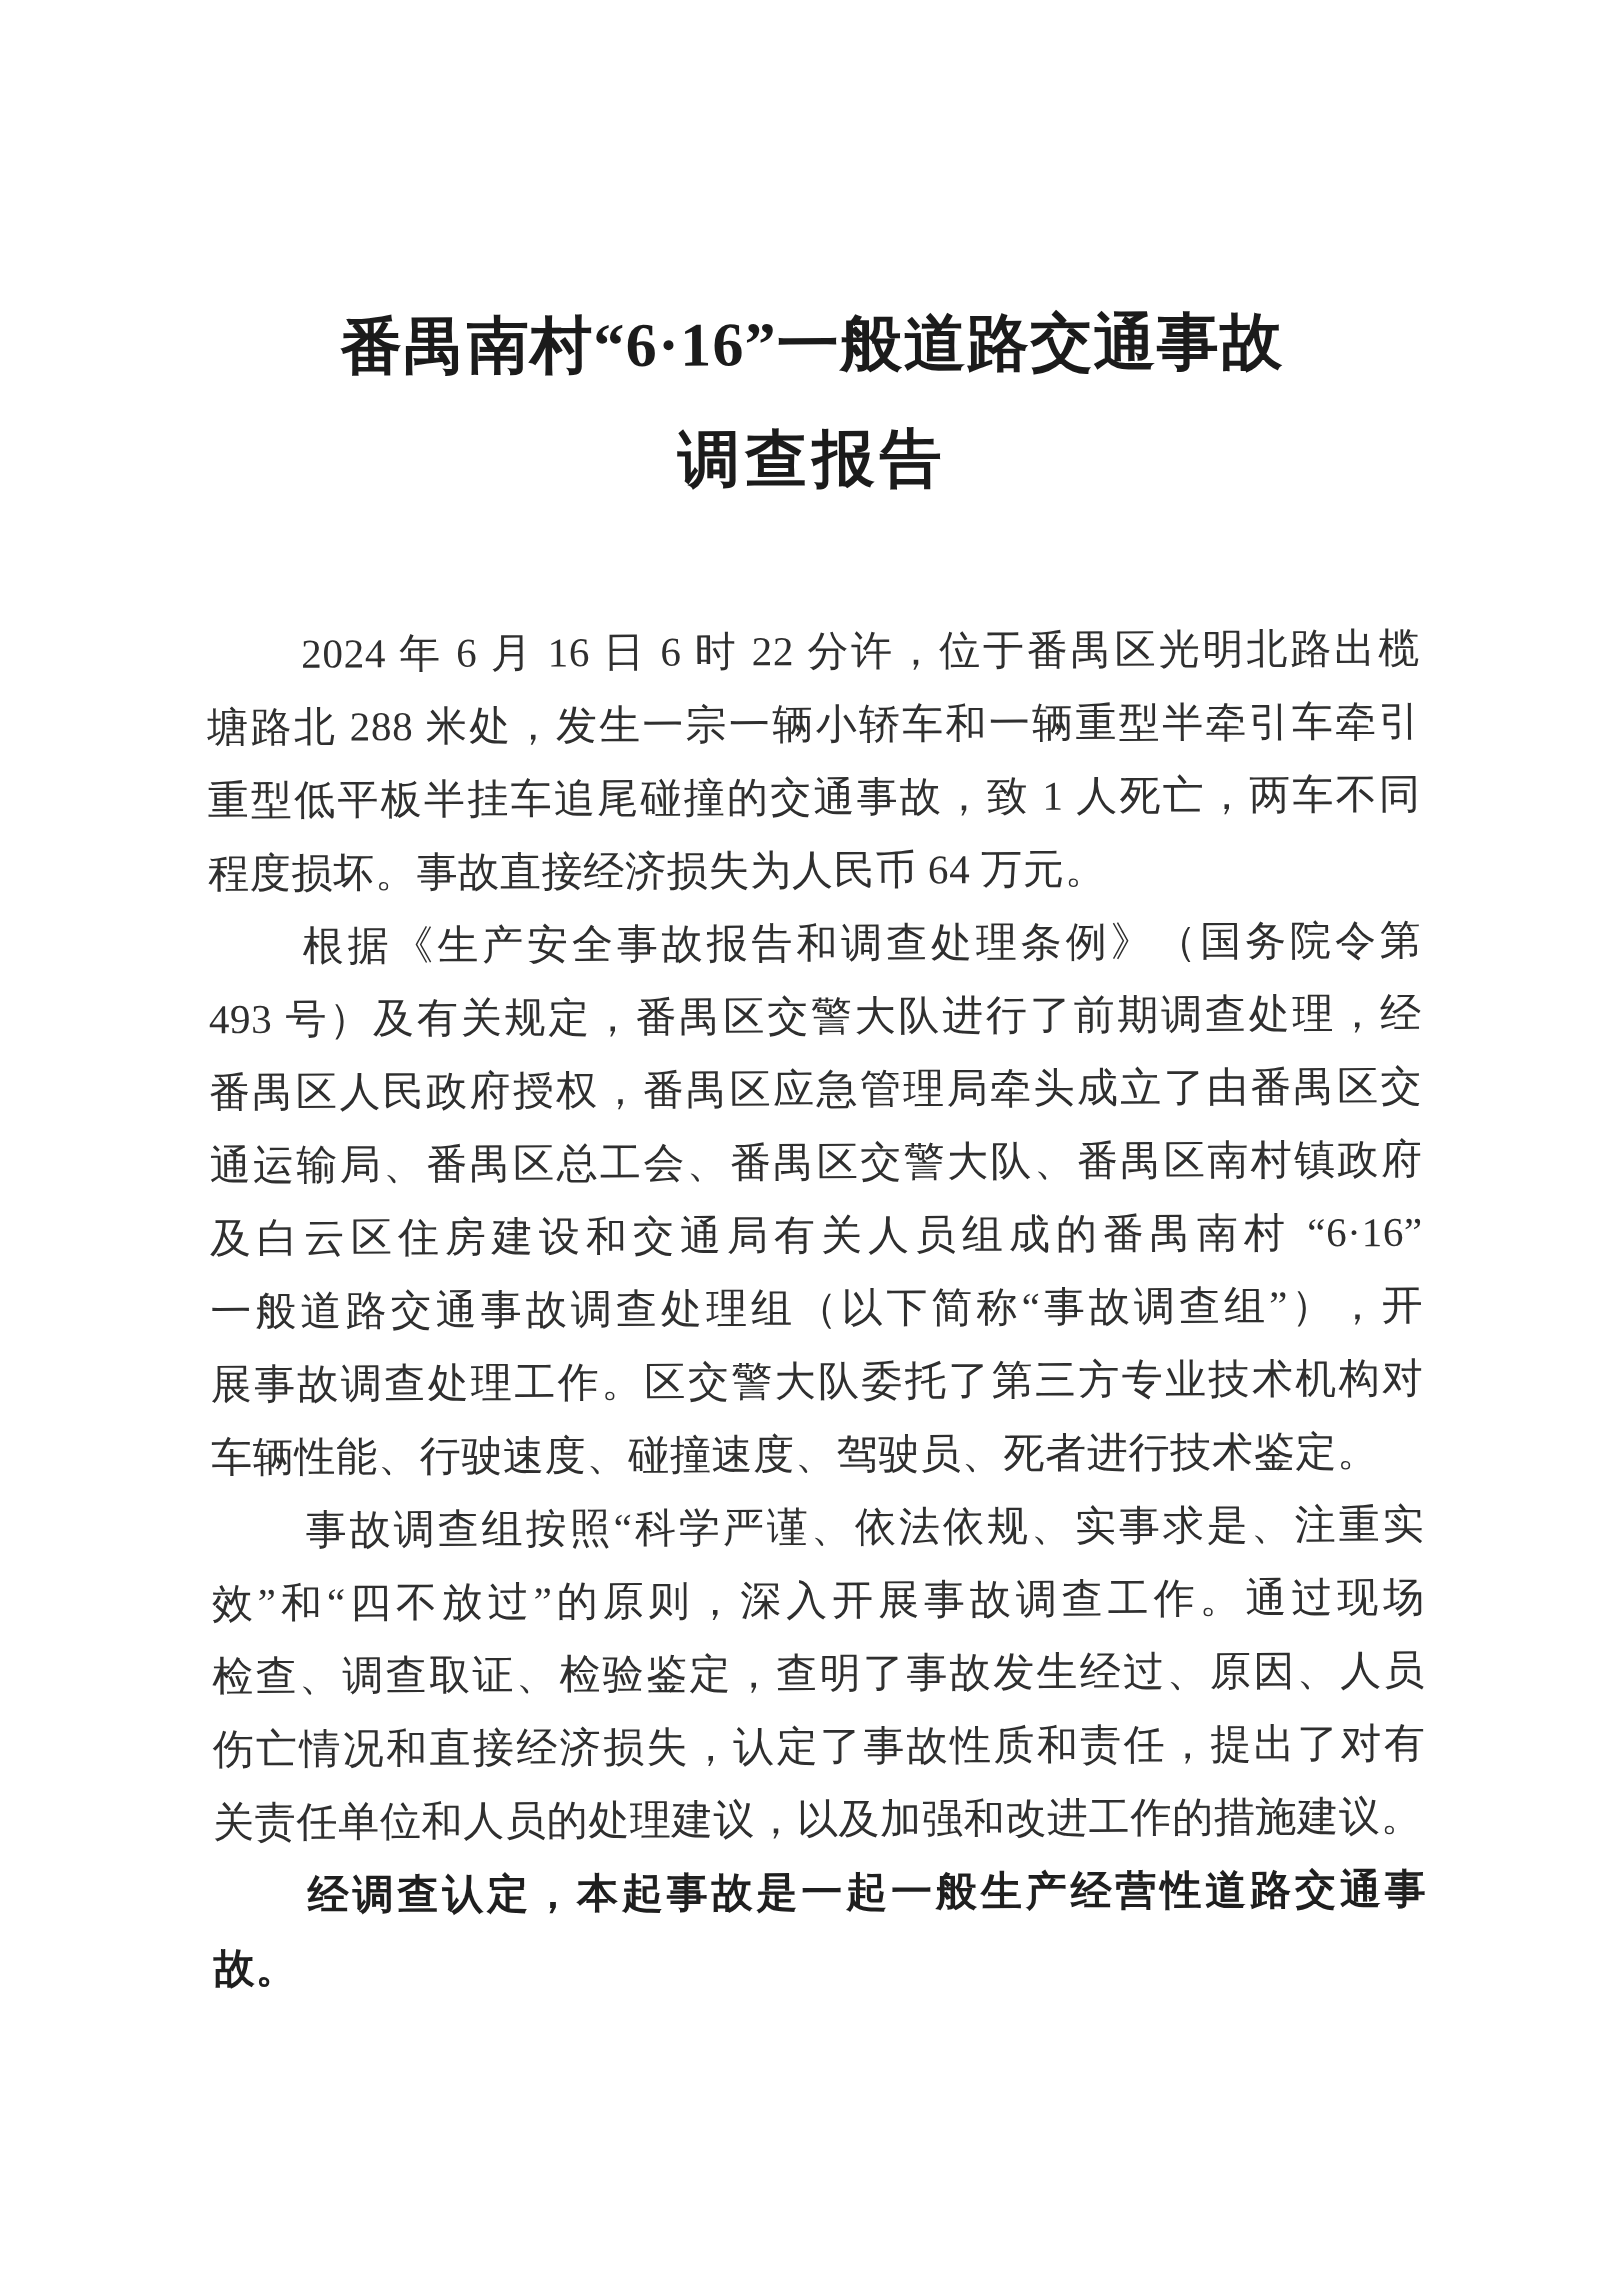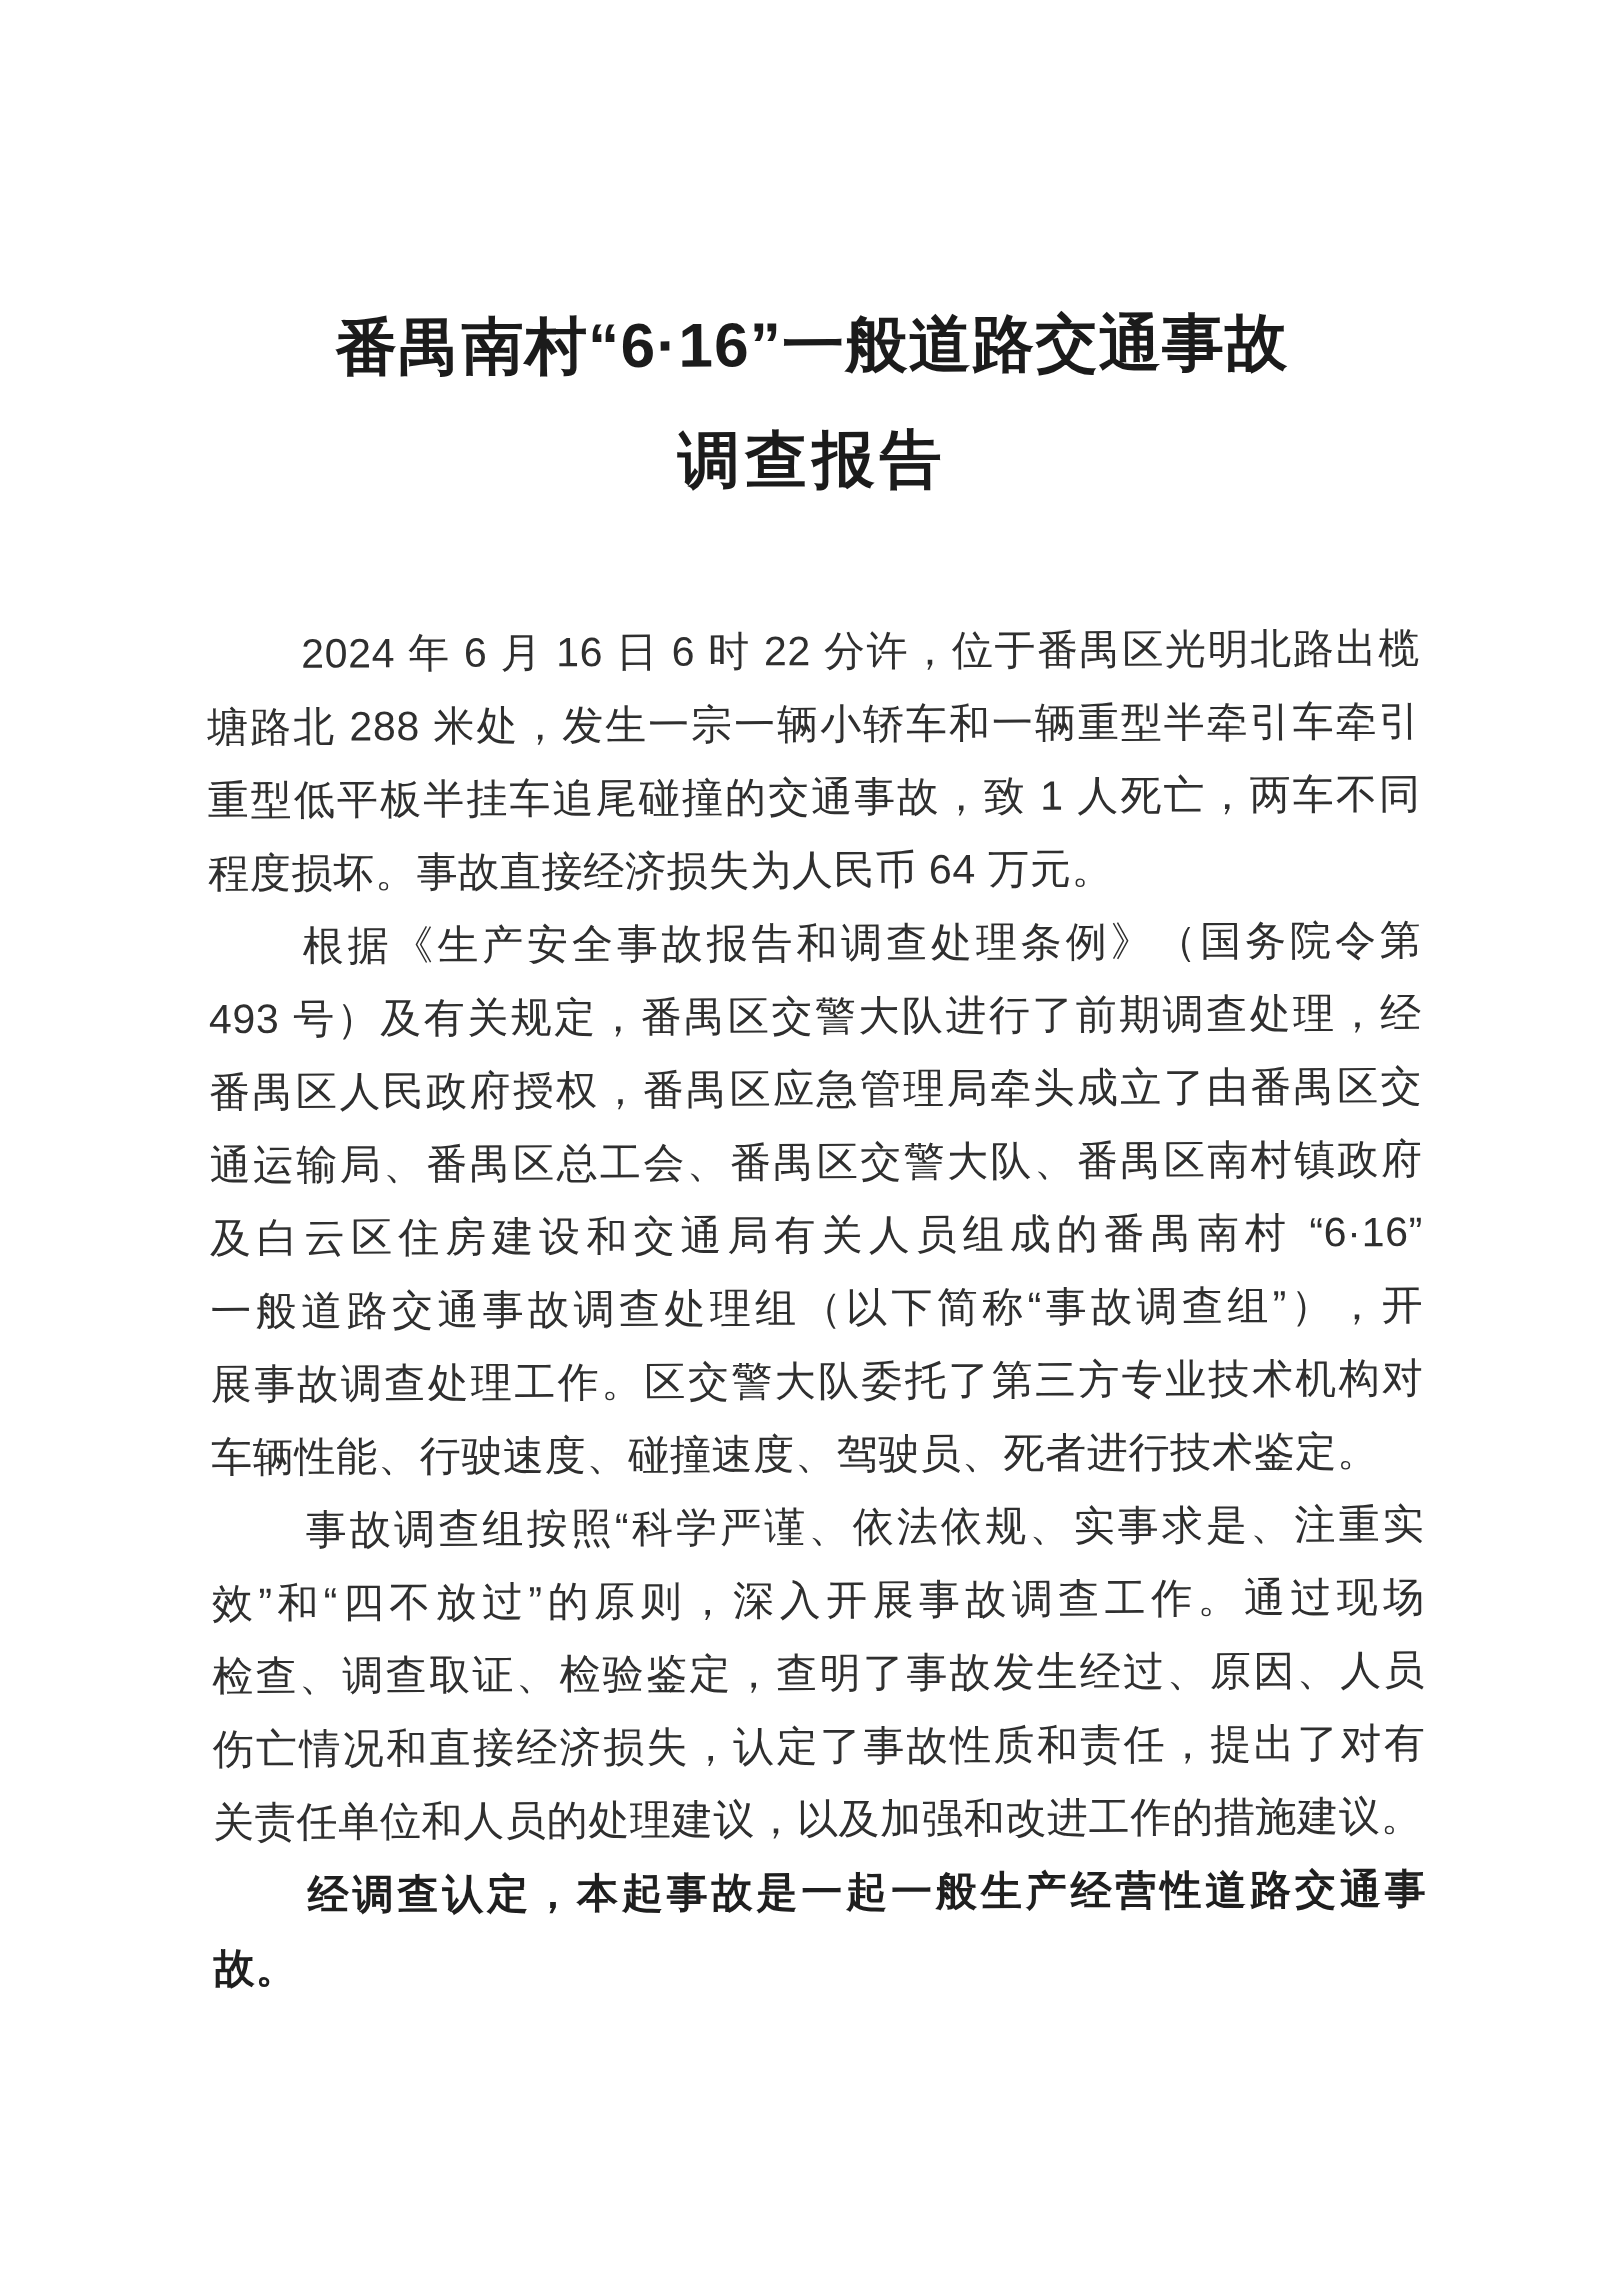--- a/index.html
+++ b/index.html
@@ -7,21 +7,21 @@
     padding: 0;
     background: #e9e9e9;
   }
   .page {
     position: relative;
     width: 1623px;
     height: 2295px;
     margin: 0 auto;
     background: #ffffff;
     overflow: hidden;
-    font-family: Liberation Sans, sans-serif;
+    font-family: Liberation Serif, serif;
     color: #2f2f2f;
   }
   .content {
     position: absolute;
     left: 205px;
     top: 287px;
     width: 1213px;
     transform: rotate(-0.3deg);
     transform-origin: 50% 0;
   }

